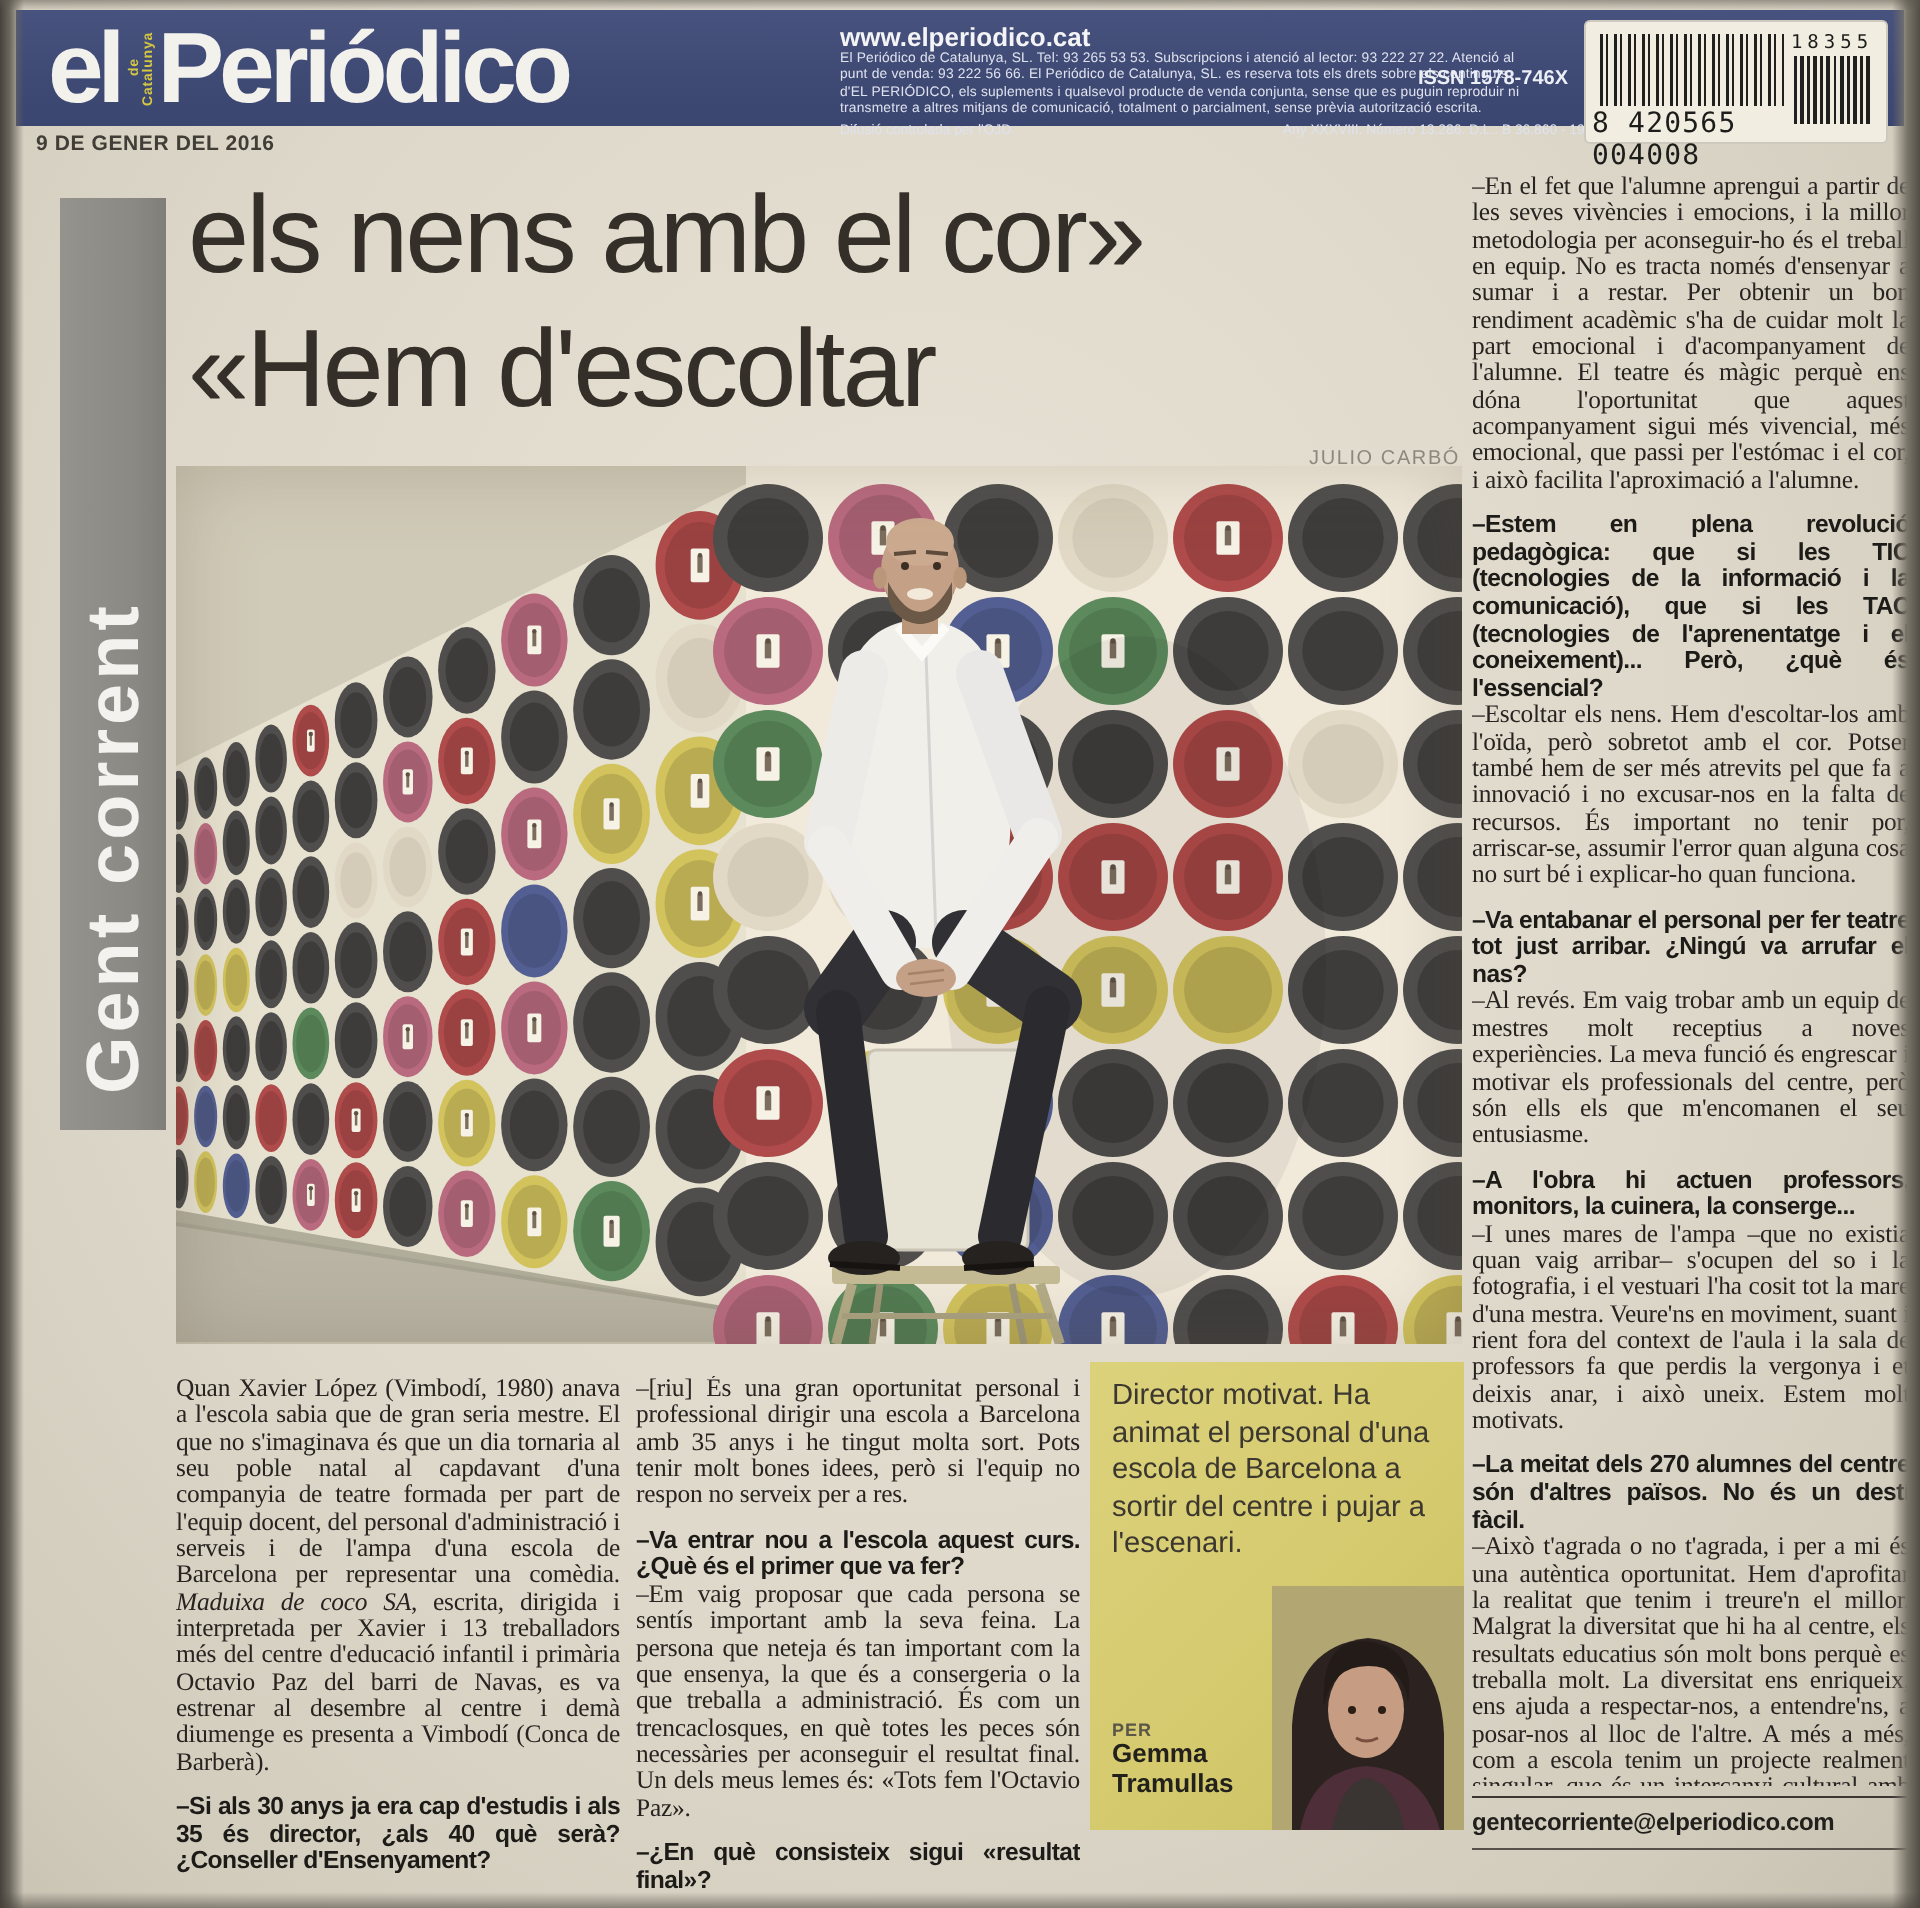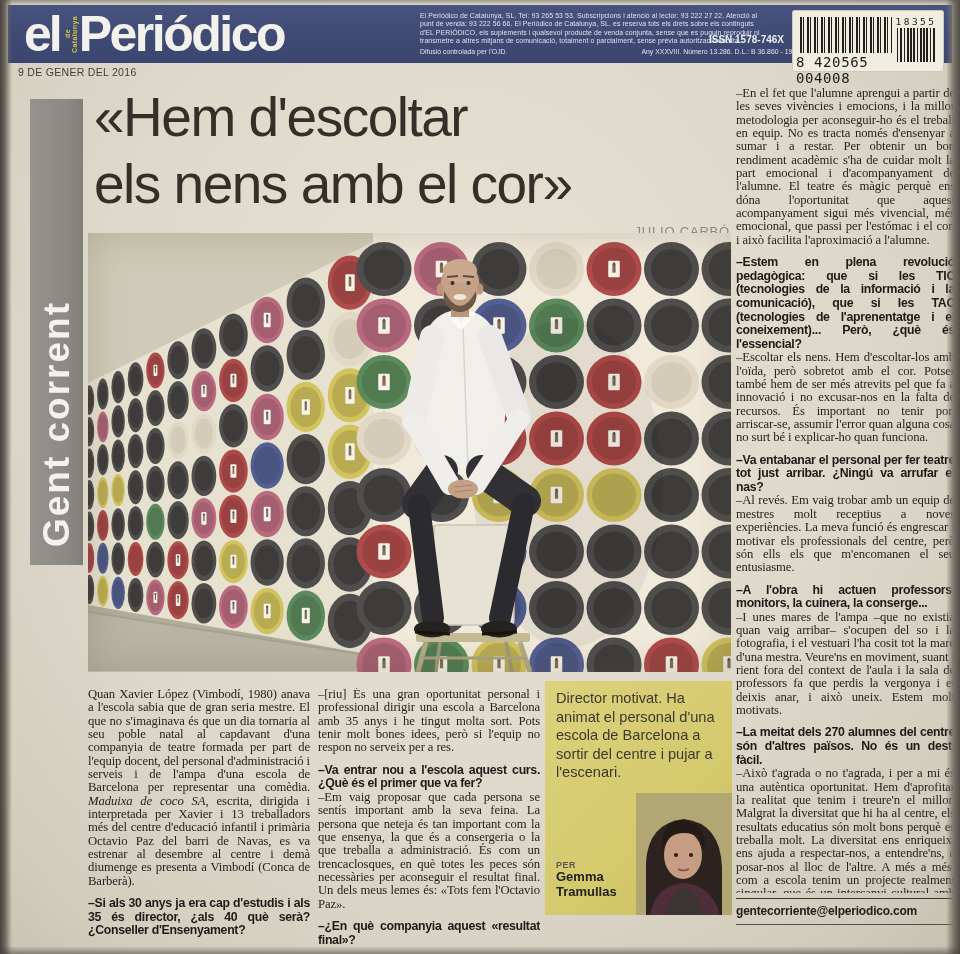--- a/index.html
+++ b/index.html
@@ -33,36 +33,36 @@
   .barcode-box{position:absolute;right:8px;top:5px;width:152px;height:62px;background:#f1ede1;
     border-radius:3px;box-shadow:0 0 0 1px rgba(0,0,0,.15) inset;}
   .bars-big{position:absolute;left:8px;top:7px;width:92px;height:36px;
     background:repeating-linear-gradient(90deg,#20201e 0 1.6px,transparent 1.6px 3.2px,#20201e 3.2px 4.2px,transparent 4.2px 7px);}
   .bars-num{position:absolute;left:4px;top:44px;width:100px;font-family:"DejaVu Sans Mono",monospace;
     font-size:14px;letter-spacing:.6px;color:#1c1c1a;}
   .bars-small{position:absolute;right:9px;top:18px;width:38px;height:34px;
     background:repeating-linear-gradient(90deg,#20201e 0 1.4px,transparent 1.4px 3px,#20201e 3px 5px,transparent 5px 6.6px);}
   .bars-issue{position:absolute;right:6px;top:6px;width:44px;text-align:center;
     font-family:"DejaVu Sans Mono",monospace;font-size:9.5px;letter-spacing:2.5px;color:#1c1c1a;}
-  .dateline{position:absolute;left:18px;top:66px;font-size:10.5px;font-weight:normal;
+  .dateline{position:absolute;left:18px;top:66px;font-size:10.5px;font-weight:bold;
     letter-spacing:.3px;color:#413d37;}
 
   
   .section-band{position:absolute;left:30px;top:99px;width:53px;height:466px;
     background:linear-gradient(90deg,#94938e,#8a8984 70%,#7f7e79);display:flex;align-items:flex-end;justify-content:center;}
   .section-band span{writing-mode:vertical-rl;transform:rotate(180deg);
     font-size:37px;font-weight:bold;color:#f3f2ee;letter-spacing:2px;padding-top:10px;margin-bottom:8px;}
 
   
   .headline{position:absolute;left:94px;top:84px;width:600px;
     font-size:55px;line-height:67px;font-weight:400;color:#343029;letter-spacing:-1.5px;}
 
   
   .photo-credit{position:absolute;left:430px;top:224px;width:300px;text-align:right;
-    font-size:13px;letter-spacing:.8px;color:#8d887c;}
+    font-size:10px;letter-spacing:.8px;color:#8d887c;}
   .photo{position:absolute;left:88px;top:233px;width:643px;height:439px;background:#e9e4d7;overflow:hidden;}
   .photo svg{display:block;filter:sepia(.08) saturate(.88) contrast(.96) brightness(1.01);}
   .photo-vignette{position:absolute;left:0;top:0;right:0;bottom:0;
     box-shadow:inset 0 0 40px rgba(90,80,60,.25);pointer-events:none;}
 
   
   .col{position:absolute;width:222px;font-family:"Liberation Serif",serif;
     font-size:12.7px;line-height:13.35px;text-align:justify;color:#272320;letter-spacing:-.1px;}
   .col p{margin:0;}
   .col p.q{font-family:"Liberation Sans",sans-serif;font-weight:bold;font-size:12.3px;
@@ -93,20 +93,21 @@
 
 <div class="page">
 
   <div class="masthead">
     <div class="logo">
       <span class="logo-el">el</span>
       <span class="logo-sub">de Catalunya</span>
       <span class="logo-main">Periódico</span>
     </div>
     <div class="mast-info">
+      <div class="mast-url">www.elperiodico.cat</div>
       <div class="mast-line">El Periódico de Catalunya, SL. Tel: 93 265 53 53. Subscripcions i atenció al lector: 93 222 27 22. Atenció al</div>
       <div class="mast-line">punt de venda: 93 222 56 66. El Periódico de Catalunya, SL. es reserva tots els drets sobre els continguts</div>
       <div class="mast-line">d'EL PERIÓDICO, els suplements i qualsevol producte de venda conjunta, sense que es puguin reproduir ni</div>
       <div class="mast-line">transmetre a altres mitjans de comunicació, totalment o parcialment, sense prèvia autorització escrita.</div>
       <div class="mast-foot">
         <span>Difusió controlada per l'OJD.</span>
         <span>Any XXXVIII. Número 13.286. D.L.: B 36.860 - 1978</span>
       </div>
     </div>
     <div class="issn">ISSN 1578-746X</div>
@@ -117,22 +118,22 @@
       <div class="bars-issue">18355</div>
     </div>
   </div>
   <div class="dateline">9 DE GENER DEL 2016</div>
 
   <div class="section-band">
     <span>Gent corrent</span>
   </div>
 
   <div class="headline">
+    <div>els nens amb el cor»</div>
     <div>«Hem d'escoltar</div>
-    <div>els nens amb el cor»</div>
   </div>
 
   <div class="photo-credit">JULIO CARBÓ</div>
   <div class="photo">
     <svg id="scene" width="643" height="439" viewBox="0 0 643 439">
         <rect x="0" y="0" width="643" height="439" fill="#cdc9b6"></rect>
         <polygon points="0,438 0,378 285,422 285,438" fill="#b6b2a1"></polygon>
         <polygon points="0,368 285,414 285,424 0,380" fill="#96927f" opacity="0.55"></polygon>
         <polygon points="0,150 285,9 285,422 0,372" fill="#e4dfcf"></polygon>
         <rect x="285" y="0" width="358" height="439" fill="#eee8da"></rect>
@@ -569,21 +570,21 @@
 
   <div class="col col-left">
     <p><span>Quan Xavier López (Vimbodí, 1980) anava a l'escola sabia que de gran seria mestre. El que no s'imaginava és que un dia tornaria al seu poble natal al capdavant d'una companyia de teatre formada per part de l'equip docent, del personal d'administració i serveis i de l'ampa d'una escola de Barcelona per representar una comèdia. </span><span class="ital">Maduixa de coco SA</span><span>, escrita, dirigida i interpretada per Xavier i 13 treballadors més del centre d'educació infantil i primària Octavio Paz del barri de Navas, es va estrenar al desembre al centre i demà diumenge es presenta a Vimbodí (Conca de Barberà).</span></p>
     <p class="q">–Si als 30 anys ja era cap d'estudis i als 35 és director, ¿als 40 què serà? ¿Conseller d'Ensenyament?</p>
   </div>
 
   <div class="col col-mid">
     <p>–[riu] És una gran oportunitat personal i professional dirigir una escola a Barcelona amb 35 anys i he tingut molta sort. Pots tenir molt bones idees, però si l'equip no respon no serveix per a res.</p>
     <p class="q">–Va entrar nou a l'escola aquest curs. ¿Què és el primer que va fer?</p>
     <p>–Em vaig proposar que cada persona se sentís important amb la seva feina. La persona que neteja és tan important com la que ensenya, la que és a consergeria o la que treballa a administració. És com un trencaclosques, en què totes les peces són necessàries per aconseguir el resultat final. Un dels meus lemes és: «Tots fem l'Octavio Paz».</p>
-    <p class="q">–¿En què companyia aquest «resultat final»?</p>
+    <p class="q">–¿En què consisteix sigui «resultat final»?</p>
   </div>
 
   <div class="col col-right">
     <p>–En el fet que l'alumne aprengui a partir de les seves vivències i emocions, i la millor metodologia per aconseguir-ho és el treball en equip. No es tracta només d'ensenyar a sumar i a restar. Per obtenir un bon rendiment acadèmic s'ha de cuidar molt la part emocional i d'acompanyament de l'alumne. El teatre és màgic perquè ens dóna l'oportunitat que aquest acompanyament sigui més vivencial, més emocional, que passi per l'estómac i el cor, i això facilita l'aproximació a l'alumne.</p>
     <p class="q">–Estem en plena revolució pedagògica: que si les TIC (tecnologies de la informació i la comunicació), que si les TAC (tecnologies de l'aprenentatge i el coneixement)... Però, ¿què és l'essencial?</p>
     <p>–Escoltar els nens. Hem d'escoltar-los amb l'oïda, però sobretot amb el cor. Potser també hem de ser més atrevits pel que fa a innovació i no excusar-nos en la falta de recursos. És important no tenir por, arriscar-se, assumir l'error quan alguna cosa no surt bé i explicar-ho quan funciona.</p>
     <p class="q">–Va entabanar el personal per fer teatre tot just arribar. ¿Ningú va arrufar el nas?</p>
     <p>–Al revés. Em vaig trobar amb un equip de mestres molt receptius a noves experiències. La meva funció és engrescar i motivar els professionals del centre, però són ells els que m'encomanen el seu entusiasme.</p>
     <p class="q">–A l'obra hi actuen professors, monitors, la cuinera, la conserge...</p>
     <p>–I unes mares de l'ampa –que no existia quan vaig arribar– s'ocupen del so i la fotografia, i el vestuari l'ha cosit tot la mare d'una mestra. Veure'ns en moviment, suant i rient fora del context de l'aula i la sala de professors fa que perdis la vergonya i et deixis anar, i això uneix. Estem molt motivats.</p>

